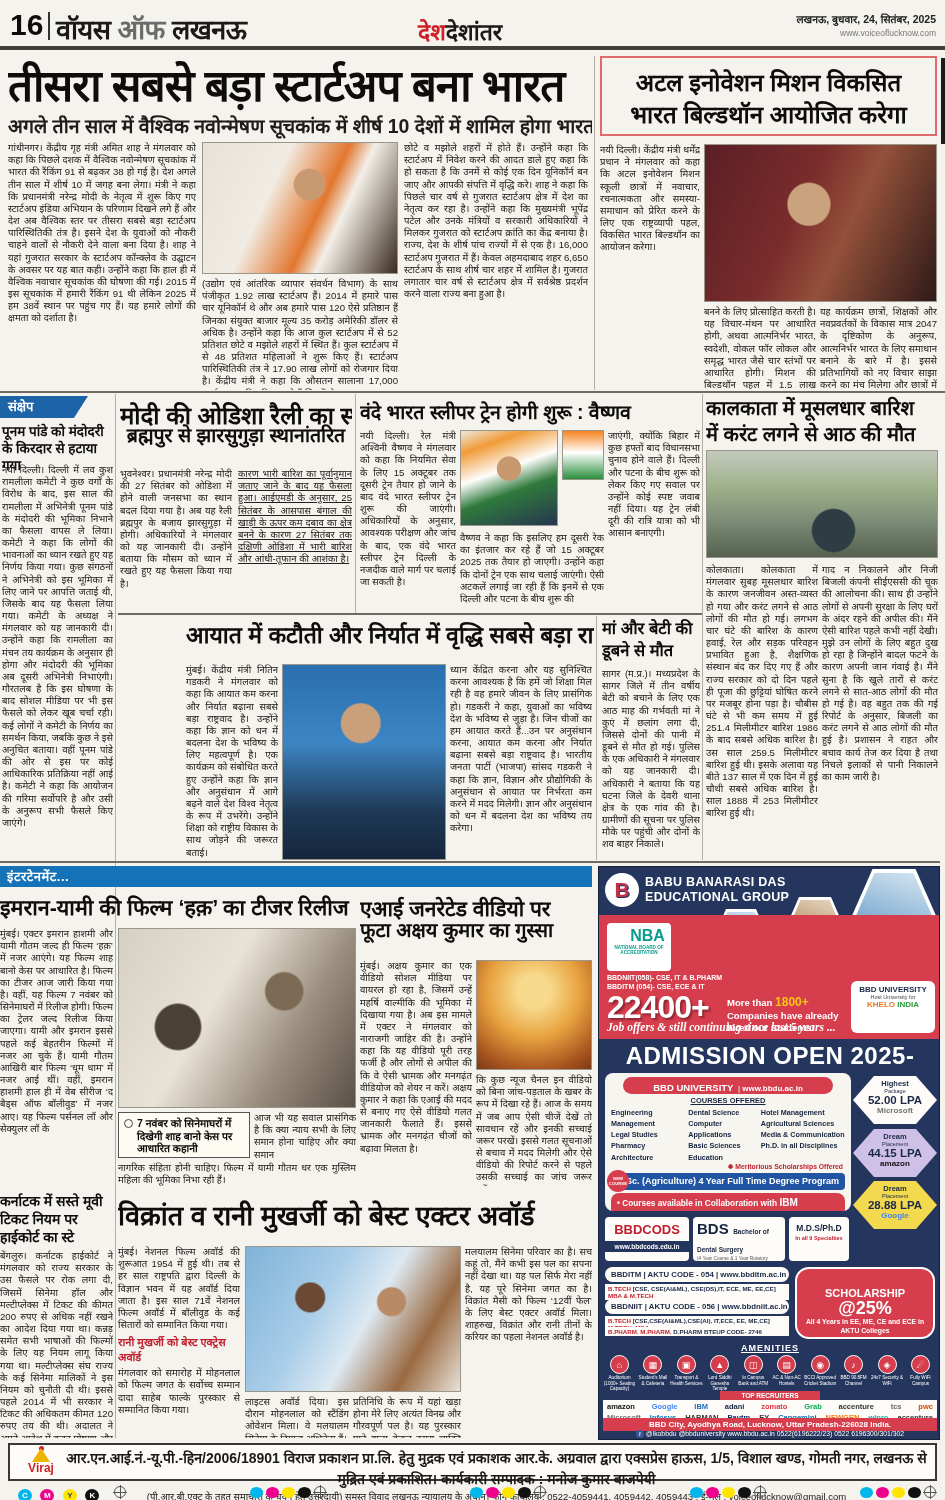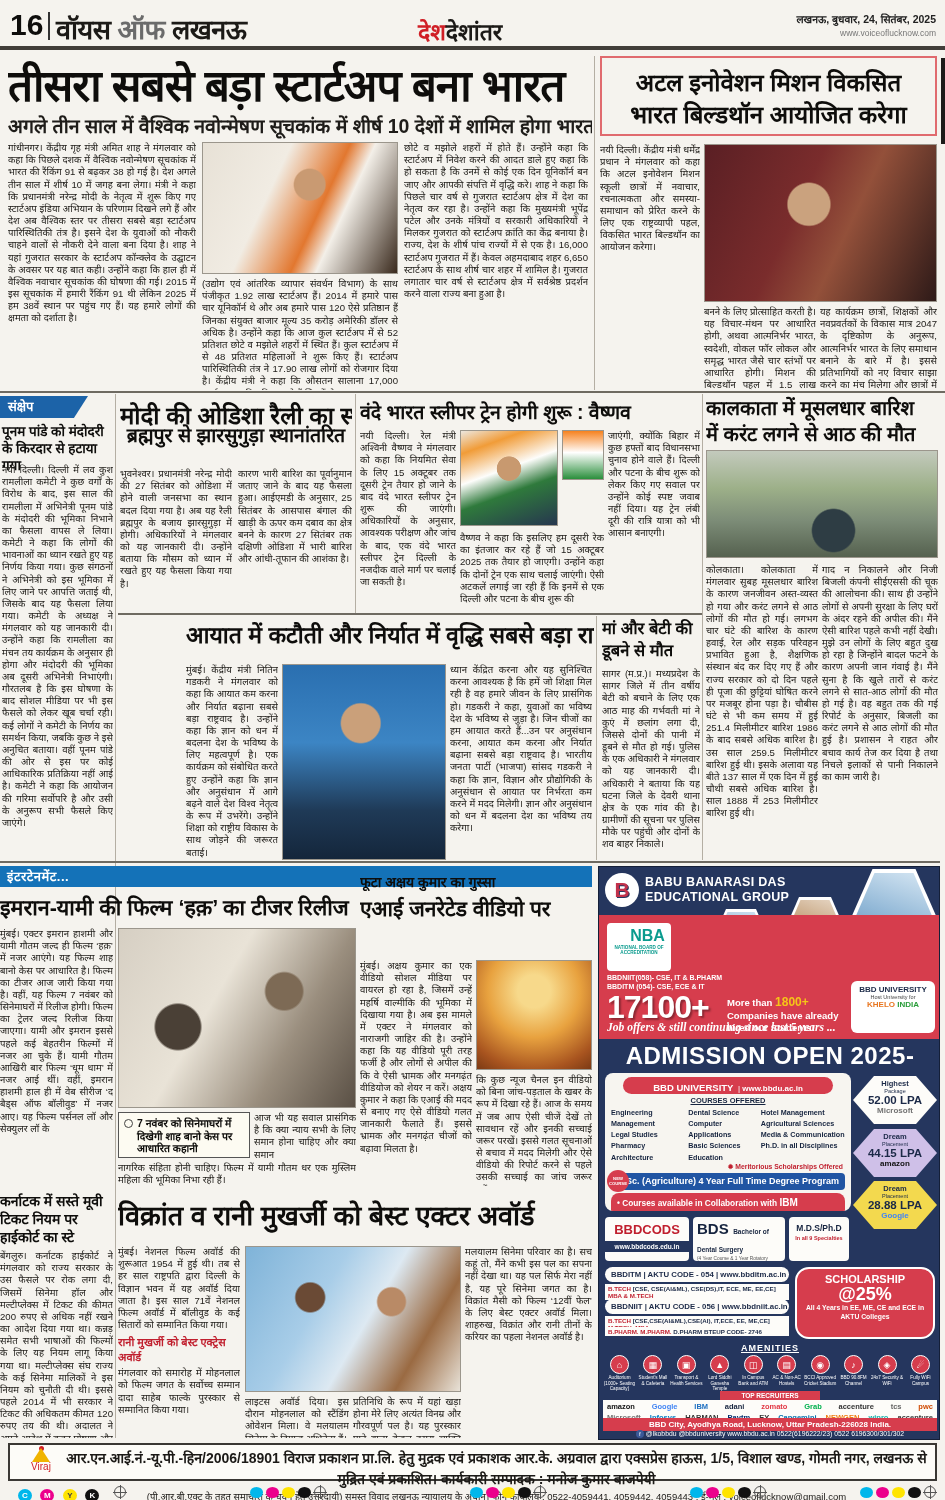--- a/index.html
+++ b/index.html
@@ -92,21 +92,21 @@
   <div class="hr" style="left:0;top:391px;width:945px;"></div>
 
   <div class="abs" style="left:0;top:396px;width:88px;height:22px;background:#1c63a8;clip-path:polygon(0 0,100% 0,84% 100%,0 100%);color:#fff;font-weight:bold;font-size:13px;line-height:22px;padding-left:8px;">संक्षेप</div>
   <div class="abs hl" style="left:2px;top:424px;width:110px;font-size:13.5px;line-height:1.25;">पूनम पांडे को मंदोदरी के किरदार से हटाया गया</div>
   <div class="abs bodytxt" style="left:2px;top:464px;width:111px;height:394px;">नयी दिल्ली। दिल्ली में लव कुश रामलीला कमेटी ने कुछ वर्गों के विरोध के बाद, इस साल की रामलीला में अभिनेत्री पूनम पांडे के मंदोदरी की भूमिका निभाने का फैसला वापस ले लिया। कमेटी ने कहा कि लोगों की भावनाओं का ध्यान रखते हुए यह निर्णय किया गया। कुछ संगठनों ने अभिनेत्री को इस भूमिका में लिए जाने पर आपत्ति जताई थी, जिसके बाद यह फैसला लिया गया। कमेटी के अध्यक्ष ने मंगलवार को यह जानकारी दी। उन्होंने कहा कि रामलीला का मंचन तय कार्यक्रम के अनुसार ही होगा और मंदोदरी की भूमिका अब दूसरी अभिनेत्री निभाएंगी। गौरतलब है कि इस घोषणा के बाद सोशल मीडिया पर भी इस फैसले को लेकर खूब चर्चा रही। कई लोगों ने कमेटी के निर्णय का समर्थन किया, जबकि कुछ ने इसे अनुचित बताया। वहीं पूनम पांडे की ओर से इस पर कोई आधिकारिक प्रतिक्रिया नहीं आई है। कमेटी ने कहा कि आयोजन की गरिमा सर्वोपरि है और उसी के अनुरूप सभी फैसले किए जाएंगे।</div>
   <div class="vr" style="left:115px;top:394px;height:1044px;"></div>
 
   <div class="abs hl center nowrap" style="left:120px;top:398px;width:232px;font-size:24px;">मोदी की ओडिशा रैली का स्थान</div>
   <div class="abs hl center nowrap" style="left:120px;top:421px;width:232px;font-size:19.5px;">ब्रह्मपुर से झारसुगुड़ा स्थानांतरित</div>
   <div class="abs bodytxt" style="left:120px;top:468px;width:112px;height:144px;">भुवनेश्वर। प्रधानमंत्री नरेन्द्र मोदी की 27 सितंबर को ओडिशा में होने वाली जनसभा का स्थान बदल दिया गया है। अब यह रैली ब्रह्मपुर के बजाय झारसुगुड़ा में होगी। अधिकारियों ने मंगलवार को यह जानकारी दी। उन्होंने बताया कि मौसम को ध्यान में रखते हुए यह फैसला किया गया है।</div>
-  <div class="abs bodytxt" style="left:238px;top:468px;width:114px;height:144px;">कारण भारी बारिश का पूर्वानुमान जताए जाने के बाद यह फैसला हुआ। आईएमडी के अनुसार, 25 सितंबर के आसपास बंगाल की खाड़ी के ऊपर कम दबाव का क्षेत्र बनने के कारण 27 सितंबर तक दक्षिणी ओडिशा में भारी बारिश और आंधी-तूफान की आशंका है।</div>
+  <div class="abs bodytxt" style="left:238px;top:468px;width:114px;height:144px;text-decoration:underline;">कारण भारी बारिश का पूर्वानुमान जताए जाने के बाद यह फैसला हुआ। आईएमडी के अनुसार, 25 सितंबर के आसपास बंगाल की खाड़ी के ऊपर कम दबाव का क्षेत्र बनने के कारण 27 सितंबर तक दक्षिणी ओडिशा में भारी बारिश और आंधी-तूफान की आशंका है।</div>
   <div class="vr" style="left:355px;top:394px;height:220px;"></div>
 
   <div class="abs hl nowrap" style="left:360px;top:398px;width:340px;font-size:19.5px;">वंदे भारत स्लीपर ट्रेन होगी शुरू : वैष्णव</div>
   <div class="abs bodytxt" style="left:360px;top:430px;width:96px;height:182px;">नयी दिल्ली। रेल मंत्री अश्विनी वैष्णव ने मंगलवार को कहा कि नियमित सेवा के लिए 15 अक्टूबर तक दूसरी ट्रेन तैयार हो जाने के बाद वंदे भारत स्लीपर ट्रेन शुरू की जाएंगी। अधिकारियों के अनुसार, आवश्यक परीक्षण और जांच के बाद, एक वंदे भारत स्लीपर ट्रेन दिल्ली के नजदीक वाले मार्ग पर चलाई जा सकती है।</div>
   <div class="photo" style="left:460px;top:430px;width:98px;height:96px;background:
       radial-gradient(circle at 50% 40%, #c8996f 0 16%, rgba(0,0,0,0) 17%),
       linear-gradient(160deg,#ece7df 0%,#f19c38 18%,#fdfdfb 42%,#2f7a3c 62%,#26364f 100%);"></div>
   <div class="photo" style="left:562px;top:430px;width:42px;height:50px;background:linear-gradient(180deg,#f6821f 0%,#ffffff 45%,#2a8f3c 100%);"></div>
   <div class="abs bodytxt" style="left:608px;top:430px;width:92px;height:182px;">जाएंगी, क्योंकि बिहार में कुछ हफ्तों बाद विधानसभा चुनाव होने वाले हैं। दिल्ली और पटना के बीच शुरू को लेकर किए गए सवाल पर उन्होंने कोई स्पष्ट जवाब नहीं दिया। यह ट्रेन लंबी दूरी की रात्रि यात्रा को भी आसान बनाएगी।</div>
   <div class="abs bodytxt" style="left:460px;top:532px;width:144px;height:80px;">वैष्णव ने कहा कि इसलिए हम दूसरी रेक का इंतजार कर रहे हैं जो 15 अक्टूबर 2025 तक तैयार हो जाएगी। उन्होंने कहा कि दोनों ट्रेन एक साथ चलाई जाएंगी। ऐसी अटकलें लगाई जा रही हैं कि इनमें से एक दिल्ली और पटना के बीच शुरू की</div>
@@ -145,21 +145,21 @@
       radial-gradient(circle at 25% 55%, #4a4036 0 11%, rgba(0,0,0,0) 12%),
       linear-gradient(120deg,#d6cfc3 0%,#e9e3d7 40%,#9a8e7e 70%,#5a5045 100%);"></div>
   <div class="abs" style="left:118px;top:1112px;width:132px;height:46px;border:1.5px solid #555;background:#fdfbf2;padding:4px 5px 4px 18px;">
     <span class="abs" style="left:5px;top:6px;width:9px;height:9px;border:1.5px solid #444;border-radius:50%;"></span>
     <span class="hl" style="font-size:10.5px;line-height:1.2;display:block;">7 नवंबर को सिनेमाघरों में दिखेगी शाह बानो केस पर आधारित कहानी</span>
   </div>
   <div class="abs bodytxt" style="left:254px;top:1112px;width:102px;height:46px;">आज भी यह सवाल प्रासंगिक है कि क्या न्याय सभी के लिए समान होना चाहिए और क्या समान</div>
   <div class="abs bodytxt" style="left:118px;top:1162px;width:238px;height:26px;">नागरिक संहिता होनी चाहिए। फिल्म में यामी गौतम धर एक मुस्लिम महिला की भूमिका निभा रही हैं।</div>
 
   <div class="abs hl nowrap" style="left:360px;top:894px;width:232px;font-size:21px;">एआई जनरेटेड वीडियो पर</div>
-  <div class="abs hl nowrap" style="left:360px;top:872px;width:232px;font-size:14px;">फूटा अक्षय कुमार का गुस्सा</div>
+  <div class="abs hl nowrap" style="left:360px;top:916px;width:232px;font-size:20px;">फूटा अक्षय कुमार का गुस्सा</div>
   <div class="abs bodytxt" style="left:360px;top:960px;width:112px;height:226px;">मुंबई। अक्षय कुमार का एक वीडियो सोशल मीडिया पर वायरल हो रहा है, जिसमें उन्हें महर्षि वाल्मीकि की भूमिका में दिखाया गया है। अब इस मामले में एक्टर ने मंगलवार को नाराजगी जाहिर की है। उन्होंने कहा कि यह वीडियो पूरी तरह फर्जी है और लोगों से अपील की कि वे ऐसी भ्रामक और मनगढ़ंत वीडियोज को शेयर न करें। अक्षय कुमार ने कहा कि एआई की मदद से बनाए गए ऐसे वीडियो गलत जानकारी फैलाते हैं। इससे भ्रामक और मनगढ़ंत चीजों को बढ़ावा मिलता है।</div>
   <div class="photo" style="left:476px;top:960px;width:116px;height:110px;background:
       radial-gradient(circle at 50% 28%, #f7d98b 0 17%, #e8a23f 48%, #a8541f 82%, #7c3a14 100%);"></div>
   <div class="abs bodytxt" style="left:476px;top:1074px;width:116px;height:112px;">कि कुछ न्यूज चैनल इन वीडियो को बिना जांच-पड़ताल के खबर के रूप में दिखा रहे हैं। आज के समय में जब आप ऐसी चीजें देखें तो सावधान रहें और इनकी सच्चाई जरूर परखें। इससे गलत सूचनाओं से बचाव में मदद मिलेगी और ऐसे वीडियो की रिपोर्ट करने से पहले उसकी सच्चाई का जांच जरूर करें।</div>
 
   <div class="abs hl" style="left:0;top:1192px;width:113px;font-size:14px;line-height:1.3;">कर्नाटक में सस्ते मूवी टिकट नियम पर हाईकोर्ट का स्टे</div>
   <div class="abs bodytxt" style="left:0;top:1250px;width:113px;height:188px;">बेंगलुरु। कर्नाटक हाईकोर्ट ने मंगलवार को राज्य सरकार के उस फैसले पर रोक लगा दी, जिसमें सिनेमा हॉल और मल्टीप्लेक्स में टिकट की कीमत 200 रुपए से अधिक नहीं रखने का आदेश दिया गया था। कन्नड़ समेत सभी भाषाओं की फिल्मों के लिए यह नियम लागू किया गया था। मल्टीप्लेक्स संघ राज्य के कई सिनेमा मालिकों ने इस नियम को चुनौती दी थी। इससे पहले 2014 में भी सरकार ने टिकट की अधिकतम कीमत 120 रुपए तय की थी। अदालत ने अपने आदेश में बजट घोषणा और सर्वोच्च न्यायालय के उस फैसले का हवाला दिया।</div>
 
   <div class="abs hl nowrap" style="left:118px;top:1196px;width:474px;font-size:27px;">विक्रांत व रानी मुखर्जी को बेस्ट एक्टर अवॉर्ड</div>
   <div class="abs" style="left:118px;top:1246px;width:122px;height:192px;overflow:hidden;">
@@ -189,21 +189,21 @@
       <div class="abs hex" style="left:3px;top:3px;width:54px;height:62px;background:linear-gradient(200deg,#cfe3f2 0%,#93b4cf 55%,#5f82a8 100%);"></div>
     </div>
 
     <div class="abs" style="left:0;top:48px;width:342px;height:124px;background:#d63d4d;"></div>
     <div class="abs" style="left:8px;top:56px;width:64px;height:48px;background:#fff;border-radius:4px;text-align:center;padding-top:4px;">
       <div style="font-size:16px;font-weight:800;color:#0a9b8e;padding-left:17px;">NBA</div>
       <div style="font-size:4.6px;color:#0a9b8e;font-weight:bold;">NATIONAL BOARD OF ACCREDITATION</div>
     </div>
     <div class="abs" style="left:8px;top:107px;font-size:7px;font-weight:bold;">BBDNIIT(058)- CSE, IT &amp; B.PHARM</div>
     <div class="abs" style="left:8px;top:116px;font-size:7px;font-weight:bold;">BBDITM (054)- CSE, ECE &amp; IT</div>
-    <div class="abs" style="left:8px;top:122px;font-size:32px;font-weight:800;letter-spacing:-1px;text-shadow:2px 2px 2px rgba(0,0,0,0.35);">17100+</div>
+    <div class="abs" style="left:8px;top:122px;font-size:32px;font-weight:800;letter-spacing:-1px;text-shadow:2px 2px 2px rgba(0,0,0,0.35);">22400+</div>
     <div class="abs" style="left:128px;top:128px;width:122px;font-size:9.5px;font-weight:bold;line-height:1.25;">
       <span>More than</span> <span style="color:#f5c518;font-size:12px;">1800+</span> <span>Companies have already hired our Students!</span>
     </div>
     <div class="abs" style="left:8px;top:154px;width:250px;font-family:'Liberation Serif',serif;font-style:italic;font-weight:bold;font-size:11.5px;">Job offers &amp; still continuing since last 5 years ...</div>
     <div class="abs" style="left:252px;top:114px;width:84px;height:52px;background:#fff;border-radius:6px;text-align:center;color:#1b2947;padding-top:4px;">
       <div style="font-size:8px;font-weight:800;">BBD UNIVERSITY</div>
       <div style="font-size:5.5px;color:#444;">Host University for</div>
       <div style="font-size:8px;font-weight:800;"><span style="color:#e87722;">KHELO</span> <span style="color:#2a9d3a;">INDIA</span></div>
     </div>
 
@@ -286,21 +286,21 @@
       <span class="red">B.TECH</span> <span>[CSE, CSE(AI&amp;ML), CSE(DS),IT, ECE, ME, EE,CE]</span> <span class="red">MBA &amp; M.TECH</span>
     </div>
     <div class="whitebar" style="top:432px;height:15px;font-size:7.8px;">BBDNIIT | AKTU CODE - 056  | www.bbdniit.ac.in</div>
     <div class="courseline" style="top:449px;">
       <span class="red">B.TECH</span> <span>[CSE,CSE(AI&amp;ML),CSE(AI), IT,ECE, EE, ME,CE]</span> <span class="red">M.TECH, MBA</span>
     </div>
     <div class="courseline" style="top:460px;">
       <span class="red">B.PHARM.  M.PHARM.</span> <span>D.PHARM BTEUP CODE- 2746</span>
     </div>
 
-    <div class="abs" style="left:196px;top:400px;width:140px;height:72px;background:#d63d4d;border:2px solid #fff;border-radius:14px;text-align:center;padding-top:4px;">
+    <div class="abs" style="left:196px;top:400px;width:140px;height:72px;background:#d63d4d;border:2px solid #fff;border-radius:14px;text-align:center;padding-top:18px;">
       <div style="font-size:11px;font-weight:800;">SCHOLARSHIP</div>
       <div style="font-size:18px;font-weight:800;line-height:1;">@25%</div>
       <div style="font-size:6.8px;font-weight:bold;line-height:1.3;padding:1px 8px 0;">All 4 Years in EE, ME, CE and ECE in AKTU Colleges</div>
     </div>
 
     <div class="center" style="position:absolute;left:0;top:476px;width:342px;font-size:9px;font-weight:800;letter-spacing:1px;text-decoration:underline;">AMENITIES</div>
     <div class="abs" style="left:4px;top:488px;width:334px;display:flex;justify-content:space-between;">
       <div class="amen">
           <div class="ic">⌂</div>
           <div class="lb">Auditorium (1000+ Seating Capacity)</div>
@@ -372,21 +372,21 @@
     <div class="abs" style="left:4px;top:563px;width:334px;font-size:6.8px;color:#fff;text-align:center;">
       <span style="display:inline-block;width:8px;height:8px;border-radius:50%;background:#3b5998;color:#fff;font-size:6px;line-height:8px;">f</span>
       <span>@lkobbdu   @bbduniversity   www.bbdu.ac.in   0522(6196222/23) 0522 6196300/301/302</span>
     </div>
   </div>
 
   <div class="abs" style="left:8px;top:1443px;width:929px;height:38px;background:#fdfcf8;border:2px solid #3a3834;padding:3px 8px 0 56px;">
     <div class="abs" style="left:10px;top:3px;width:42px;text-align:center;">
       <div style="width:0;height:0;border-left:9px solid transparent;border-right:9px solid transparent;border-bottom:14px solid #f0b400;margin:0 auto;position:relative;"></div>
       <div style="width:5px;height:5px;border-radius:50%;background:#d01f26;margin:-16px auto 10px;"></div>
-      <div style="font-size:10px;font-weight:normal;color:#d01f26;">Viraj</div>
+      <div style="font-size:12px;font-weight:bold;color:#d01f26;">Viraj</div>
     </div>
     <div style="font-size:14px;font-weight:bold;color:#1c1a17;text-align:center;line-height:1.5;">आर.एन.आई.नं.-यू.पी.-हिन/2006/18901 विराज प्रकाशन प्रा.लि. हेतु मुद्रक एवं प्रकाशक आर.के. अग्रवाल द्वारा एक्सप्रेस हाऊस, 1/5, विशाल खण्ड, गोमती नगर, लखनऊ से मुद्रित एवं प्रकाशित। कार्यकारी सम्पादक : मनोज कुमार बाजपेयी</div>
     <div style="font-size:9.5px;color:#1c1a17;text-align:center;line-height:1.5;">(पी.आर.बी.एक्ट के तहत समाचारों के चयन हेतु उत्तरदायी) समस्त विवाद लखनऊ न्यायालय के अधीन। फोन कार्यालय : 0522-4059441, 4059442, 4059443 : ई-मेल : voiceoflucknow@gmail.com</div>
   </div>
 
   <div class="abs" style="left:18px;top:1484px;">
     <span class="cmyk-lab" style="background:#00b7eb;">C</span>
     <span class="cmyk-lab" style="background:#ec008c;">M</span>
     <span class="cmyk-lab" style="background:#ffe400;color:#444;">Y</span>
     <span class="cmyk-lab" style="background:#111;">K</span>

